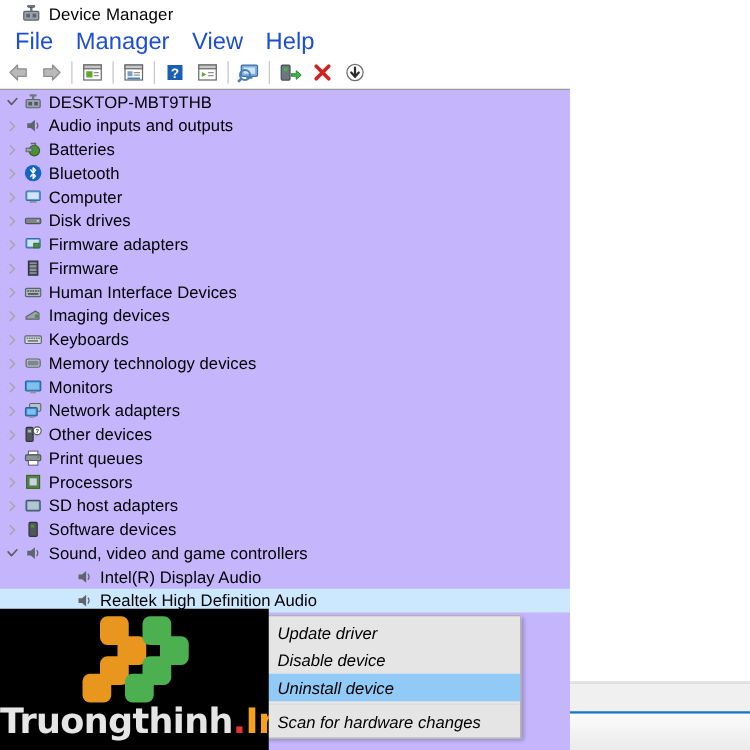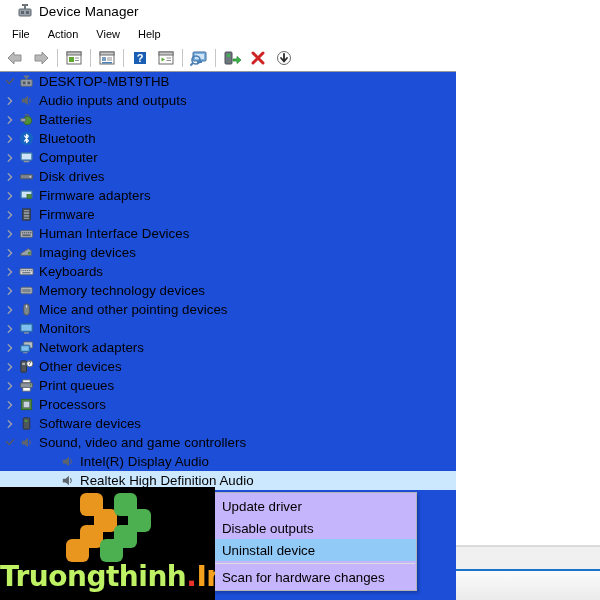--- a/index.html
+++ b/index.html
@@ -11,30 +11,30 @@
     -webkit-font-smoothing:none;
   }
   
   #window{position:absolute;left:0;top:0;width:456px;height:600px;background:#fff;}
   #titlebar{height:22px;display:flex;align-items:center;padding-left:17px;background:#fff;}
   #titlebar .t-icon{width:16px;height:16px;margin-right:6px;position:relative;flex:0 0 auto;}
   #titlebar .t-label{font-size:13.5px;color:#000;letter-spacing:.1px;}
 
   
   #menubar{height:23px;display:flex;align-items:center;padding-left:3px;background:#fff;}
-  #menubar .mi{padding:2px 9px;font-size:11px;color:#000000;cursor:default;}
+  #menubar .mi{padding:2px 9px;font-size:19px;color:#1d4ed8;cursor:default;}
 
   
   #toolbar{height:26px;display:flex;align-items:center;padding-left:2px;background:#fff;
            border-bottom:1px solid #9a9a9a;}
   .tb{width:26px;height:24px;display:flex;align-items:center;justify-content:center;}
   .tsep{width:1px;height:18px;background:#c6c6c6;margin:0 3px;}
 
   
-  #tree{position:absolute;left:0;top:72px;width:456px;bottom:0;background:#1d4ed8;overflow:hidden;}
+  #tree{position:absolute;left:0;top:72px;width:456px;bottom:0;background:#c4b5fd;overflow:hidden;}
   .row{height:19px;display:flex;align-items:center;white-space:nowrap;padding-left:2px;}
   .row.sel{background:#cce8ff;}
   .chev{width:16px;height:19px;flex:0 0 auto;display:flex;align-items:center;justify-content:center;}
   .chev svg{display:block;}
   .ticon{width:17px;height:19px;flex:0 0 auto;display:flex;align-items:center;justify-content:center;
          margin-right:4px;}
   .tlabel{font-size:13.3px;color:#000;letter-spacing:.05px;}
   .depth0{padding-left:2px;}
   .depth1{}
   .depth2{padding-left:59px;}
@@ -42,34 +42,34 @@
   
   #backpanel{position:absolute;left:423px;top:546px;width:177px;height:54px;
              background:#f0f0f0;border-top:1px solid #d8d8d8;}
   #backpanel .blueline{position:absolute;left:0;top:22px;width:100%;height:2px;background:#1a74c8;}
   #backpanel .fade{position:absolute;left:0;top:24px;width:100%;bottom:0;
                    background:linear-gradient(#fbfbfb,#eaeaea);}
   #backpanel-top{position:absolute;left:423px;top:538px;width:177px;height:7px;background:#ffffff;
                  border-bottom:1px solid #dcdcdc;}
 
   
-  #ctxmenu{position:absolute;left:212px;top:492px;width:203px;background:#c4b5fd;
+  #ctxmenu{position:absolute;left:212px;top:492px;width:203px;background:#e5e5e5;
            border:1px solid #b3b3b3;box-shadow:2px 2px 3px rgba(0,0,0,.22);
-           padding:2px 0;}
+           padding:2px 0;font-style:italic;}
   .cmi{height:22px;display:flex;align-items:center;padding-left:9px;font-size:13.3px;color:#000;}
   .cmi.hl{background:#91c9f7;}
   .cmsep{height:1px;background:#dcdcdc;margin:2px 1px;}
 
   
   #watermark{position:absolute;left:0;top:487px;width:215px;height:113px;background:#000;overflow:hidden;}
   #wmlogo{position:absolute;left:55px;top:4px;width:100px;height:68px;}
   #wmlogo i{position:absolute;width:23px;height:23px;border-radius:6px;display:block;}
   #wmtext{position:absolute;left:0;top:73px;width:215px;text-align:center;
           font-family:"DejaVu Sans",sans-serif;font-weight:bold;font-size:28px;letter-spacing:-.5px;}
-  #wmtext .g{color:#bef264;}
+  #wmtext .g{color:#e5e5e5;}
   #wmtext .d{color:#e8322a;}
   #wmtext .o{color:#f5a11e;}
 </style>
 </head>
 <body>
 
 <div id="backpanel-top"></div>
 <div id="backpanel">
   <div class="blueline"></div>
   <div class="fade"></div>
@@ -86,21 +86,21 @@
         <rect x="7" y="2" width="2" height="4" fill="#6f777e"></rect>
         <rect x="5" y="1" width="6" height="2" rx="1" fill="#3f4busy"></rect>
         <rect x="5" y="1" width="6" height="2" rx="1" fill="#6f777e"></rect>
       </svg>
     </span>
     <span class="t-label">Device Manager</span>
   </div>
 
   <div id="menubar">
     <span class="mi">File</span>
-    <span class="mi">Action</span>
+    <span class="mi">Manager</span>
     <span class="mi">View</span>
     <span class="mi">Help</span>
   </div>
 
   <div id="toolbar">
 
     <span class="tb">
       <svg width="18" height="16" viewBox="0 0 18 16">
         <path d="M8 2 L2 8 L8 14 L8 11 L15 11 L15 5 L8 5 Z" fill="#b9b9b9" stroke="#8f8f8f" stroke-width="1" stroke-linejoin="round"></path>
       </svg>
@@ -390,34 +390,20 @@
       </span>
       <span class="ticon">
         <svg width="15" height="15" viewBox="0 0 16 16">
           <rect x="2" y="4.5" width="12" height="7" rx="1.6" fill="#b9c0c6" stroke="#5d646b" stroke-width="1"></rect>
           <rect x="3.4" y="6" width="9.2" height="4" rx="1" fill="#7f878e"></rect>
         </svg>
       </span>
       <span class="tlabel">Memory technology devices</span>
     </div>
 
-    <div class="row depth1">
-      <span class="chev">
-        <svg width="10" height="10" viewBox="0 0 10 10">
-            <path d="M3.2 1.6 L6.6 5 L3.2 8.4" stroke="#a6a6a6" stroke-width="1.3" fill="none" stroke-linecap="round" stroke-linejoin="round"></path>
-          </svg>
-      </span>
-      <span class="ticon">
-        <svg width="15" height="15" viewBox="0 0 16 16">
-          <rect x="5" y="2" width="6" height="12" rx="3" fill="#7f878e" stroke="#4f565c" stroke-width="1"></rect>
-          <line x1="8" y1="3.5" x2="8" y2="6" stroke="#dfe3e6" stroke-width="1.1"></line>
-        </svg>
-      </span>
-      <span class="tlabel">Mice and other pointing devices</span>
-    </div>
 
     <div class="row depth1">
       <span class="chev">
         <svg width="10" height="10" viewBox="0 0 10 10">
             <path d="M3.2 1.6 L6.6 5 L3.2 8.4" stroke="#a6a6a6" stroke-width="1.3" fill="none" stroke-linecap="round" stroke-linejoin="round"></path>
           </svg>
       </span>
       <span class="ticon">
         <svg width="15" height="15" viewBox="0 0 16 16">
           <rect x="1.5" y="3" width="13" height="8.5" rx="1" fill="#3f8fd0" stroke="#2c6396" stroke-width="1"></rect>
@@ -487,20 +473,34 @@
       </span>
       <span class="ticon">
         <svg width="15" height="15" viewBox="0 0 16 16">
           <rect x="2.5" y="2.5" width="11" height="11" fill="#4f8f3a" stroke="#356326" stroke-width="1"></rect>
           <rect x="4.5" y="4.5" width="7" height="7" fill="#c9d4dc" stroke="#5d646b" stroke-width=".8"></rect>
         </svg>
       </span>
       <span class="tlabel">Processors</span>
     </div>
 
+    <div class="row depth1">
+      <span class="chev">
+        <svg width="10" height="10" viewBox="0 0 10 10">
+            <path d="M3.2 1.6 L6.6 5 L3.2 8.4" stroke="#a6a6a6" stroke-width="1.3" fill="none" stroke-linecap="round" stroke-linejoin="round"></path>
+          </svg>
+      </span>
+      <span class="ticon">
+        <svg width="15" height="15" viewBox="0 0 16 16">
+          <rect x="2" y="3.5" width="12" height="9" rx="1" fill="#6f8ba6" stroke="#41566b" stroke-width="1"></rect>
+          <rect x="3.2" y="4.7" width="9.6" height="6.6" fill="#b3c4d3"></rect>
+        </svg>
+      </span>
+      <span class="tlabel">SD host adapters</span>
+    </div>
 
     <div class="row depth1">
       <span class="chev">
         <svg width="10" height="10" viewBox="0 0 10 10">
             <path d="M3.2 1.6 L6.6 5 L3.2 8.4" stroke="#a6a6a6" stroke-width="1.3" fill="none" stroke-linecap="round" stroke-linejoin="round"></path>
           </svg>
       </span>
       <span class="ticon">
         <svg width="15" height="15" viewBox="0 0 16 16">
           <rect x="4.5" y="2" width="7" height="12" rx="1" fill="#4f565c" stroke="#2f3438" stroke-width="1"></rect>
@@ -543,21 +543,21 @@
         </svg>
       </span>
       <span class="tlabel">Realtek High Definition Audio</span>
     </div>
 
   </div>
 </div>
 
 <div id="ctxmenu">
   <div class="cmi">Update driver</div>
-  <div class="cmi">Disable outputs</div>
+  <div class="cmi">Disable device</div>
   <div class="cmi hl">Uninstall device</div>
   <div class="cmsep"></div>
   <div class="cmi">Scan for hardware changes</div>
 </div>
 
 <div id="watermark">
   <div id="wmlogo">
     <i style="left:25px;top:2px;background:#e8961e;"></i>
     <i style="left:39px;top:18px;background:#e8961e;"></i>
     <i style="left:25px;top:34px;background:#e8961e;"></i>

